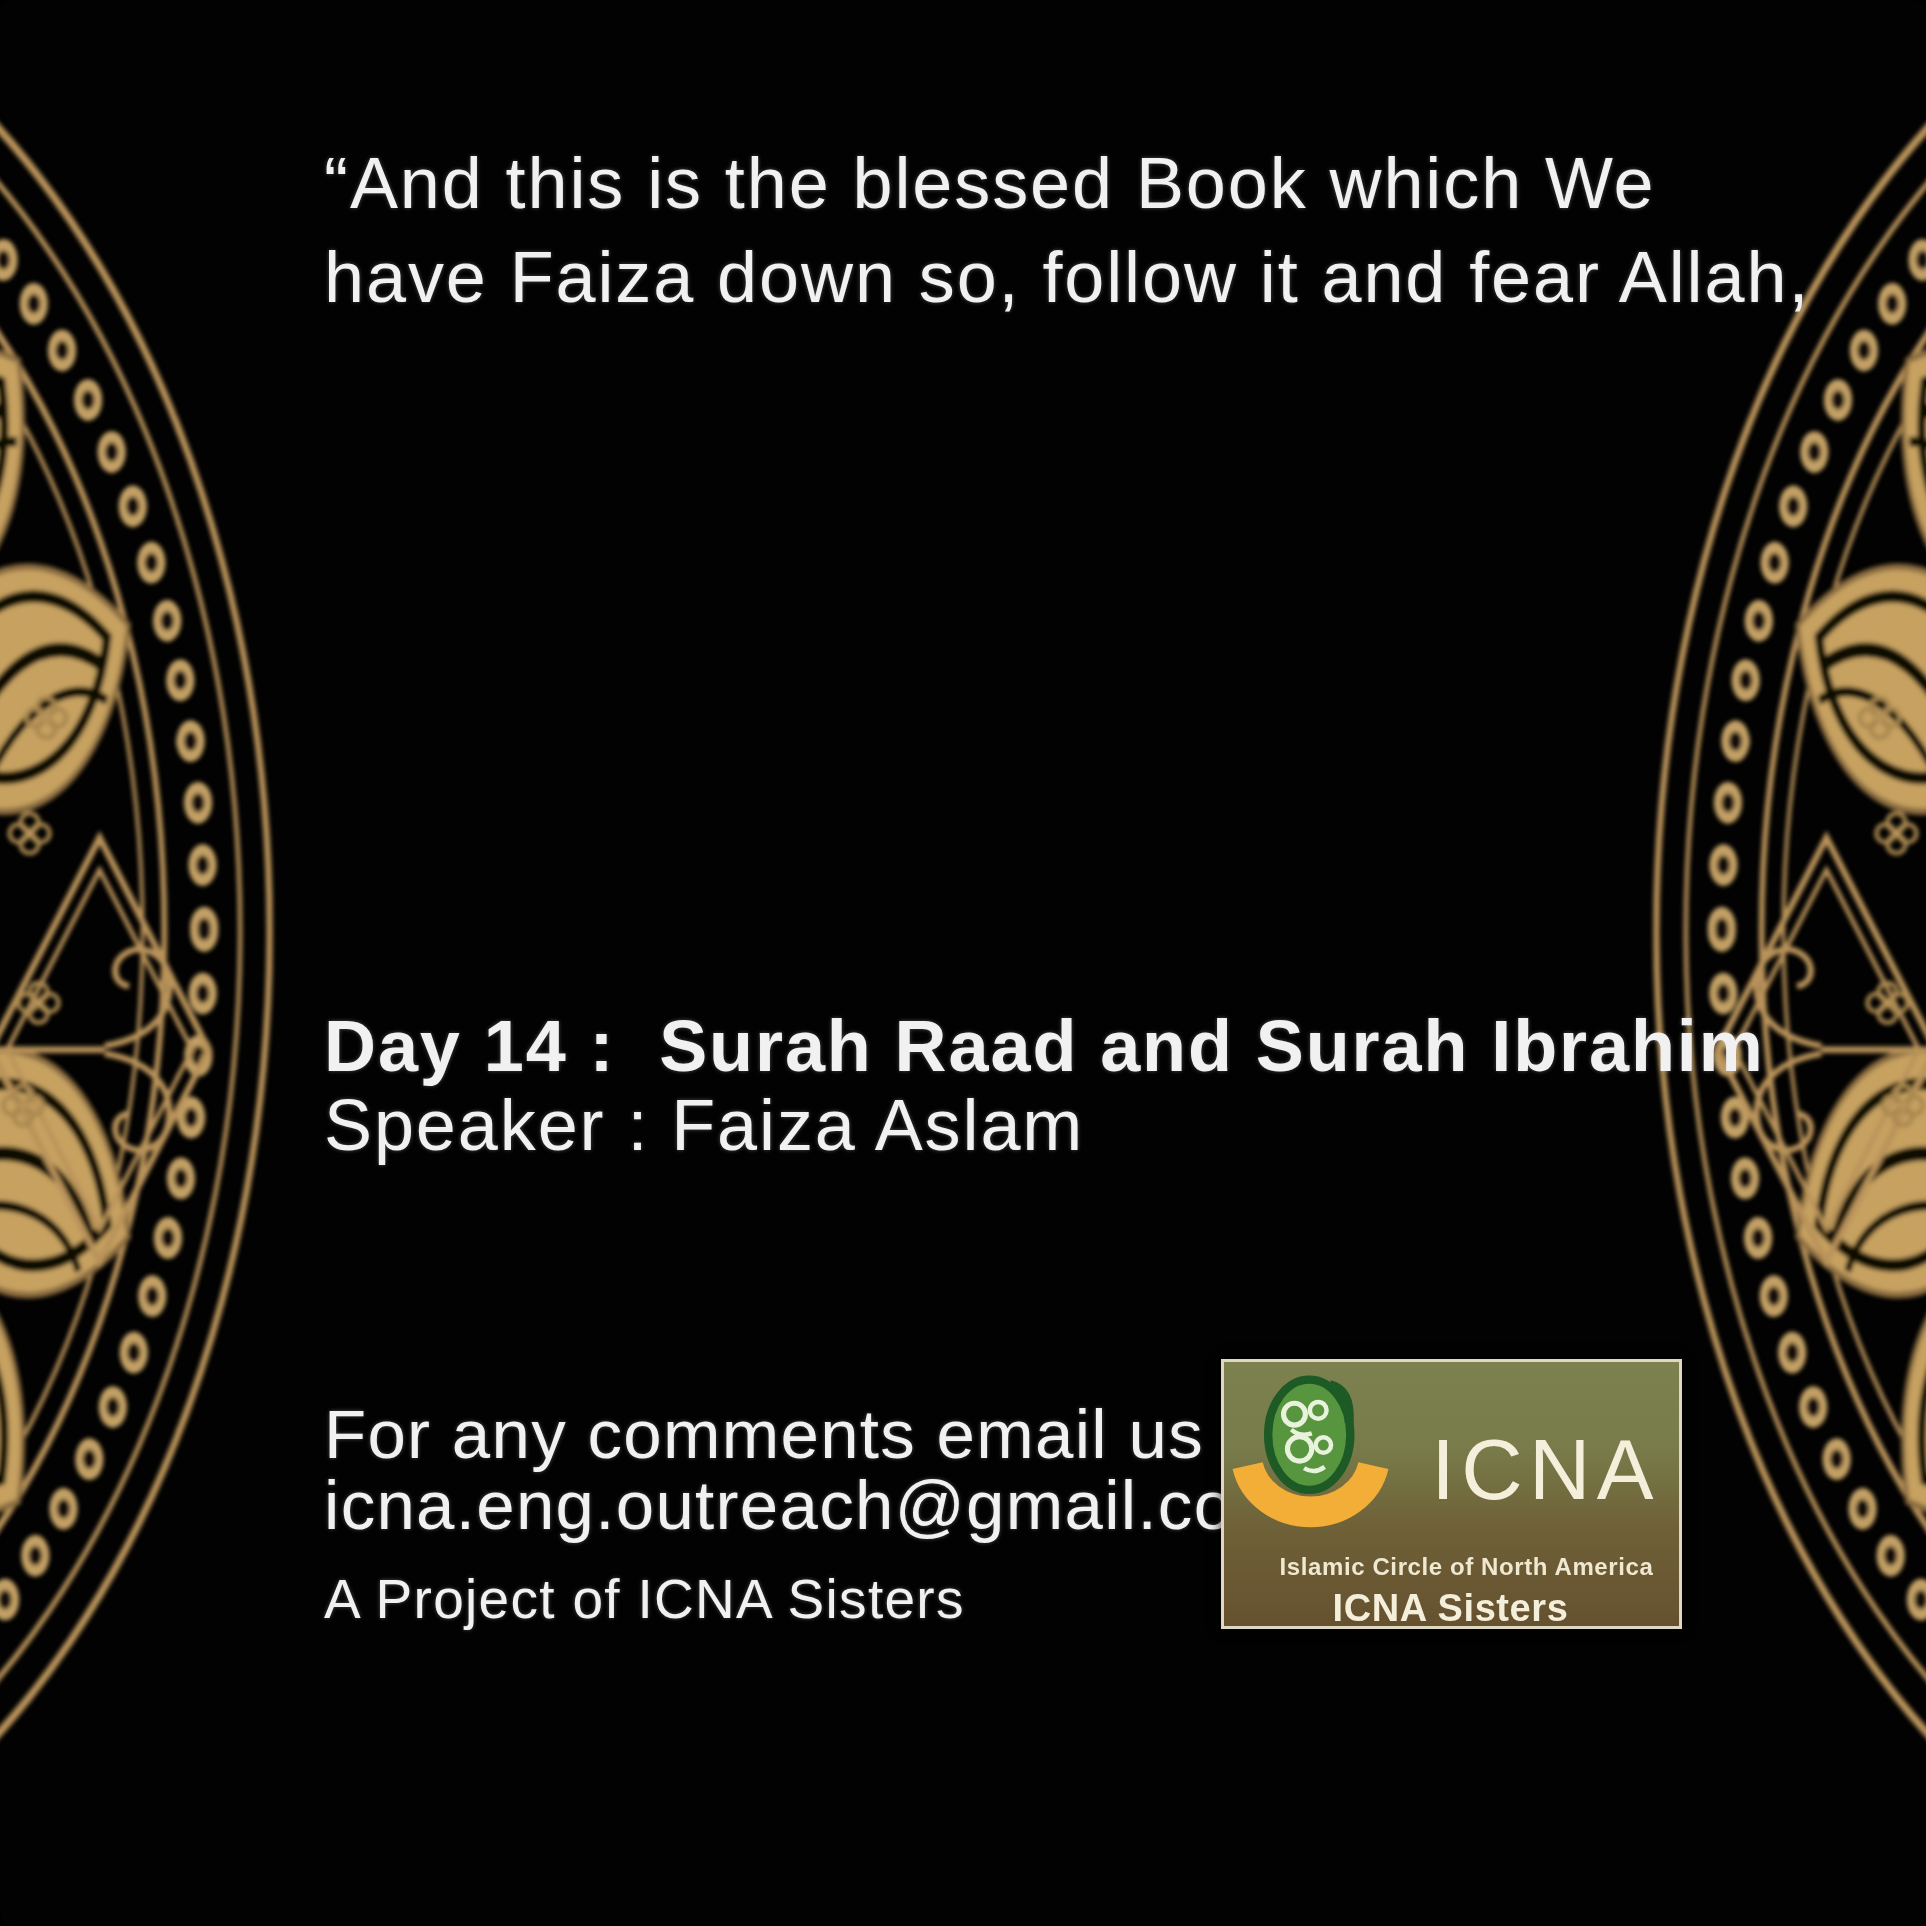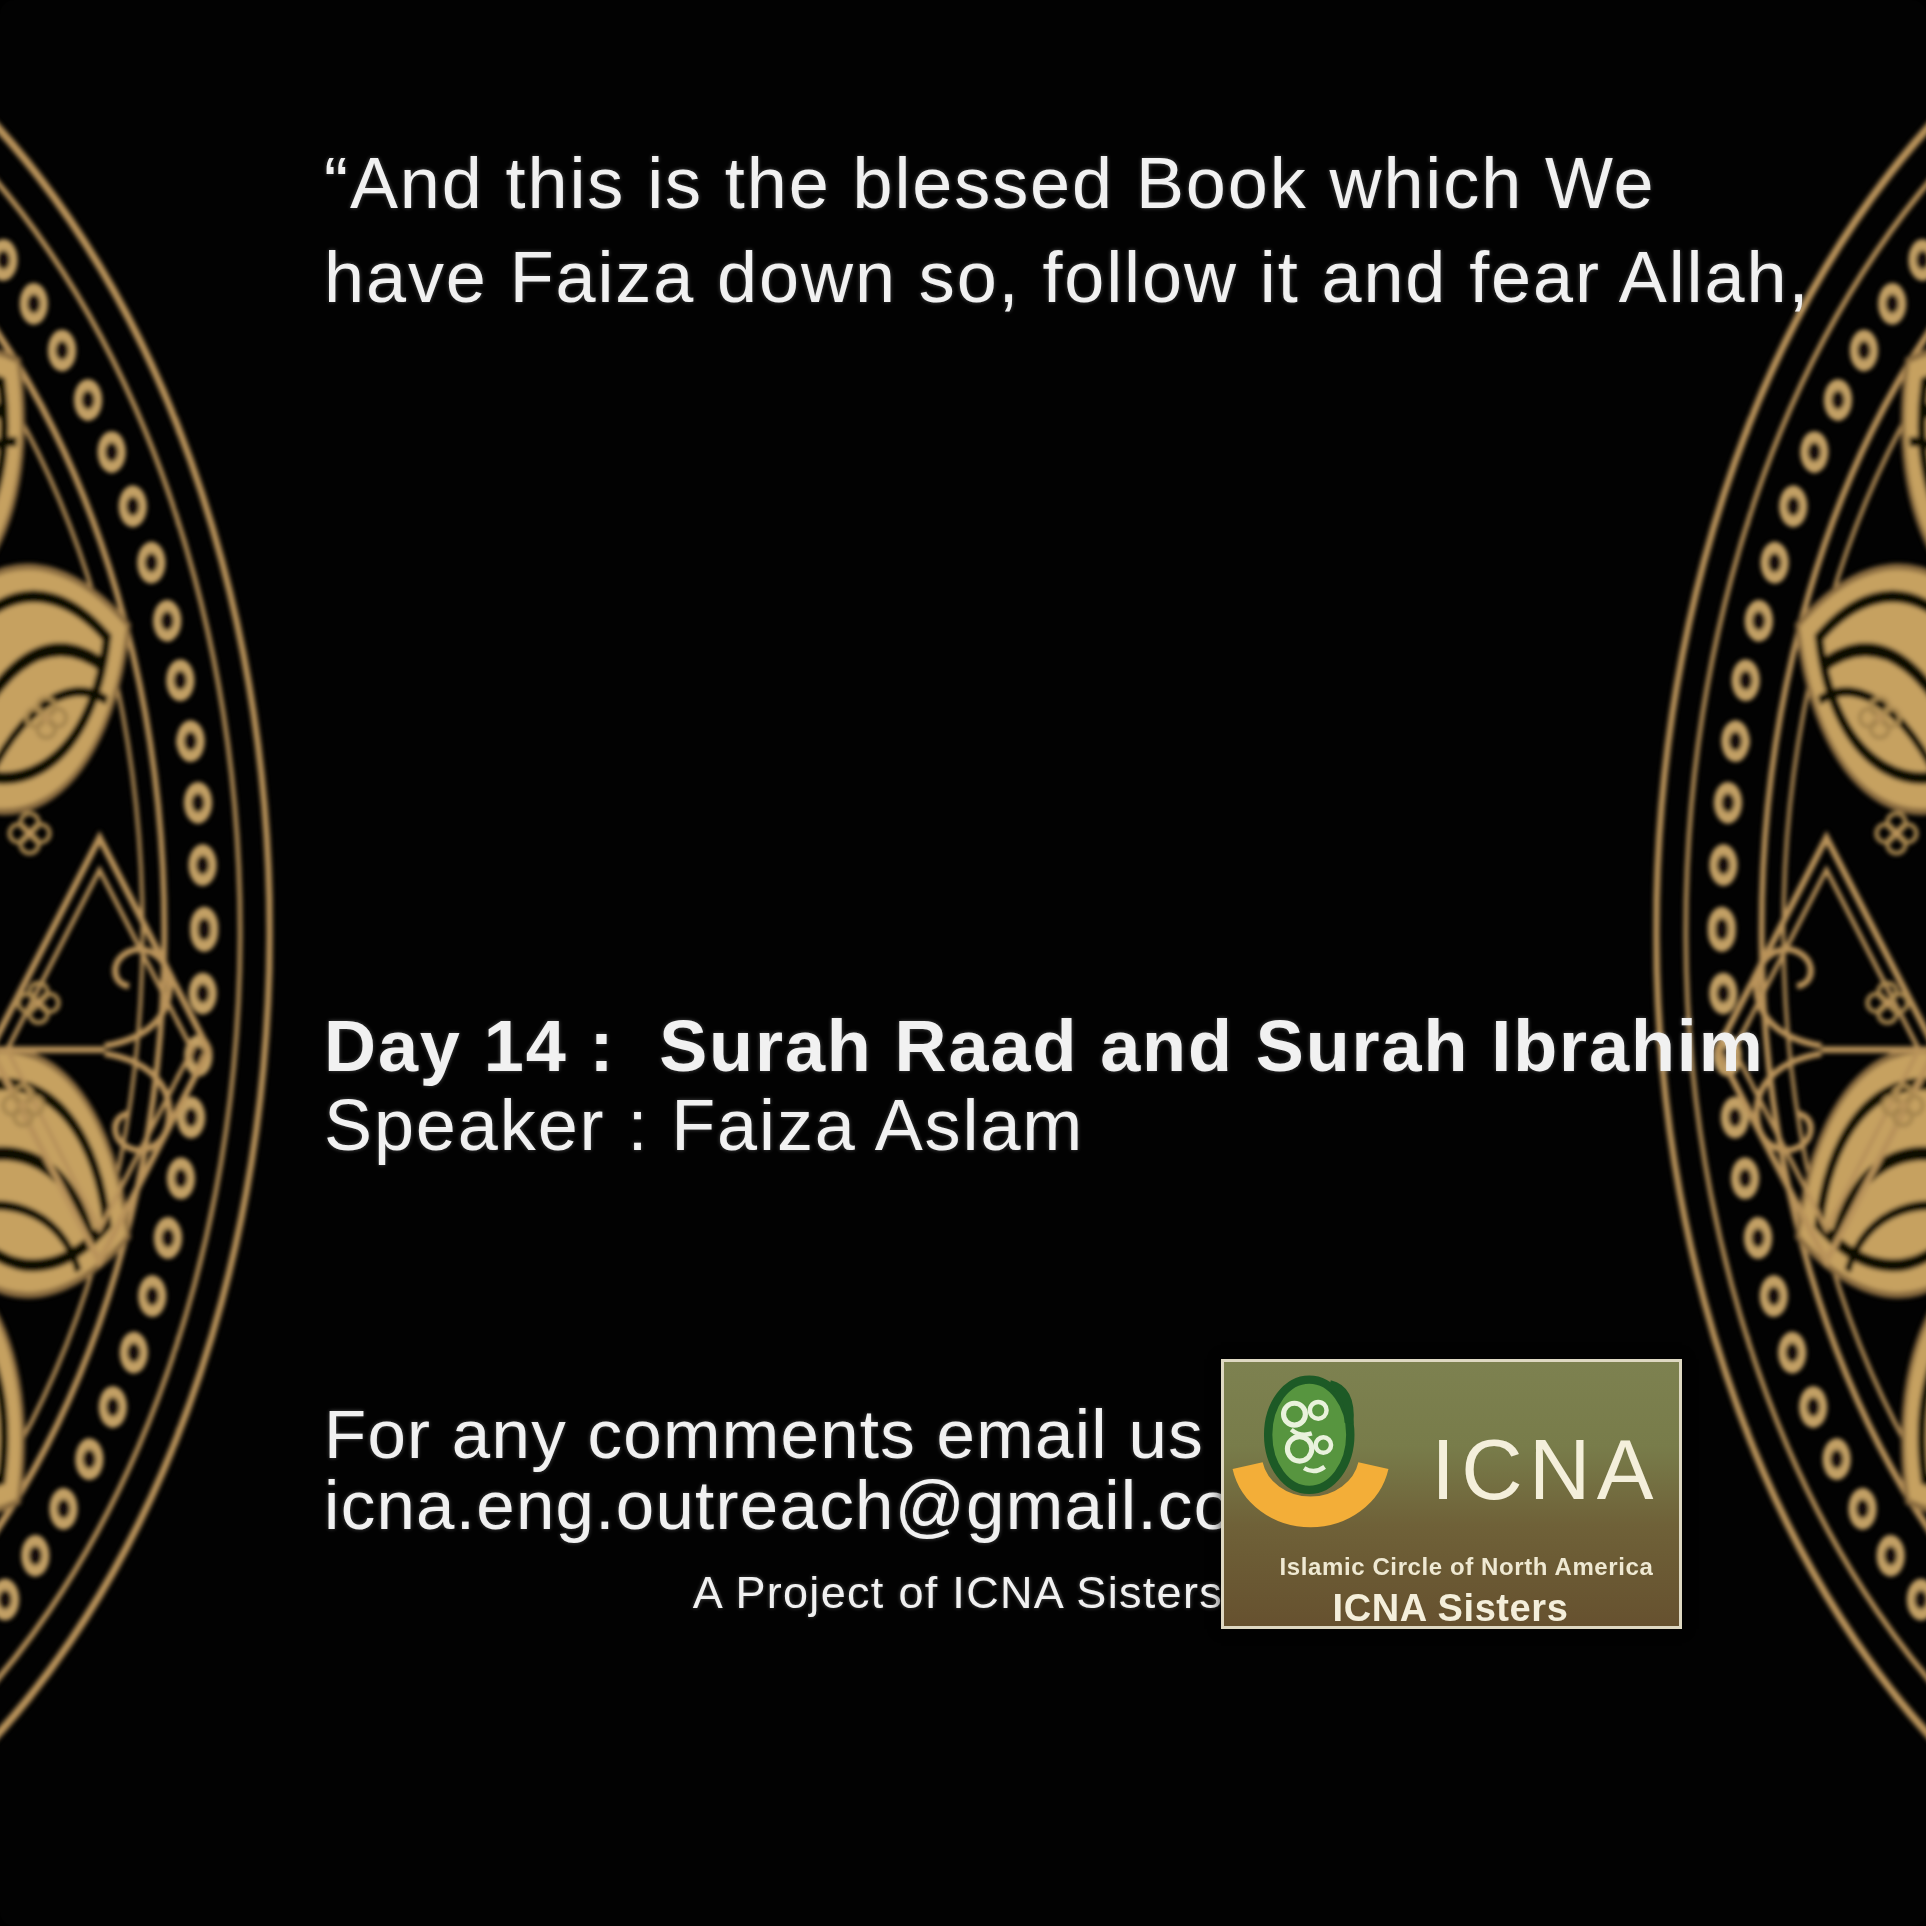--- a/index.html
+++ b/index.html
@@ -32,22 +32,22 @@
   #day-line{top:1005px;font-weight:bold;}
   #speaker-line{top:1084px;}
   .contact{
     position:absolute;left:324px;color:#f1f1f1;font-size:69px;
     letter-spacing:1.3px;white-space:pre;
     text-shadow:0 0 4.5px rgba(255,255,255,.30);
   }
   #contact-line1{top:1395px;}
   #contact-line2{top:1466px;}
   #project-line{
-    position:absolute;left:324px;top:1567px;width:899px;text-align:right;
-    color:#f1f1f1;font-size:45px;letter-spacing:1.3px;white-space:pre;
+    position:absolute;left:324px;top:1567px;width:899px;text-align:left;
+    color:#f1f1f1;font-size:55px;letter-spacing:1.3px;white-space:pre;
     text-shadow:0 0 4.5px rgba(255,255,255,.30);
   }
   .logo{
     position:absolute;left:1221px;top:1359px;width:461px;height:270px;
     box-sizing:border-box;border:3.9px solid #ded8c2;
     background:linear-gradient(180deg,#7d8150 0%,#787c4a 32%,#6f6138 62%,#66512f 100%);
     box-shadow:0 0 11.6px rgba(0,0,0,.8);
   }
   .logo-emblem{position:absolute;left:7.7px;top:6.4px;width:175px;height:181px;}
   .logo-acronym{

